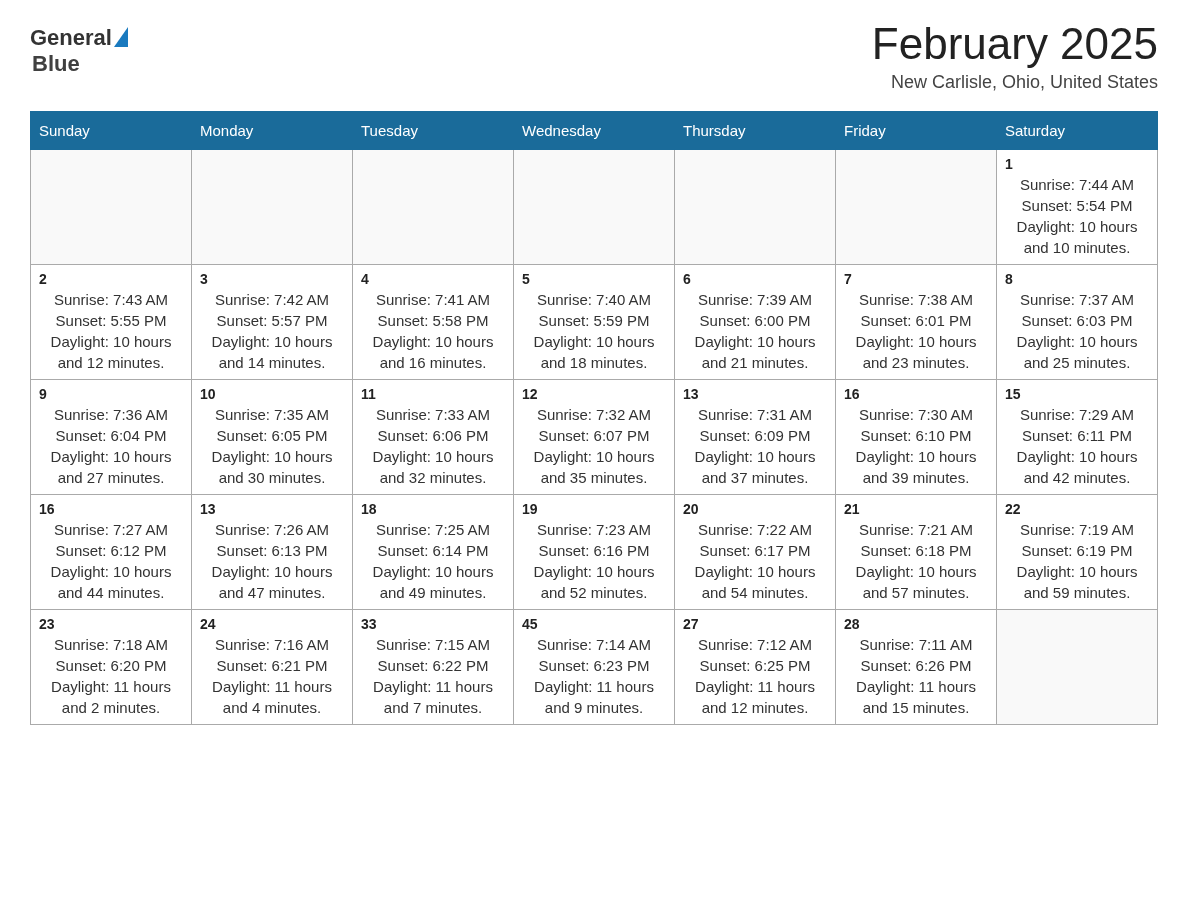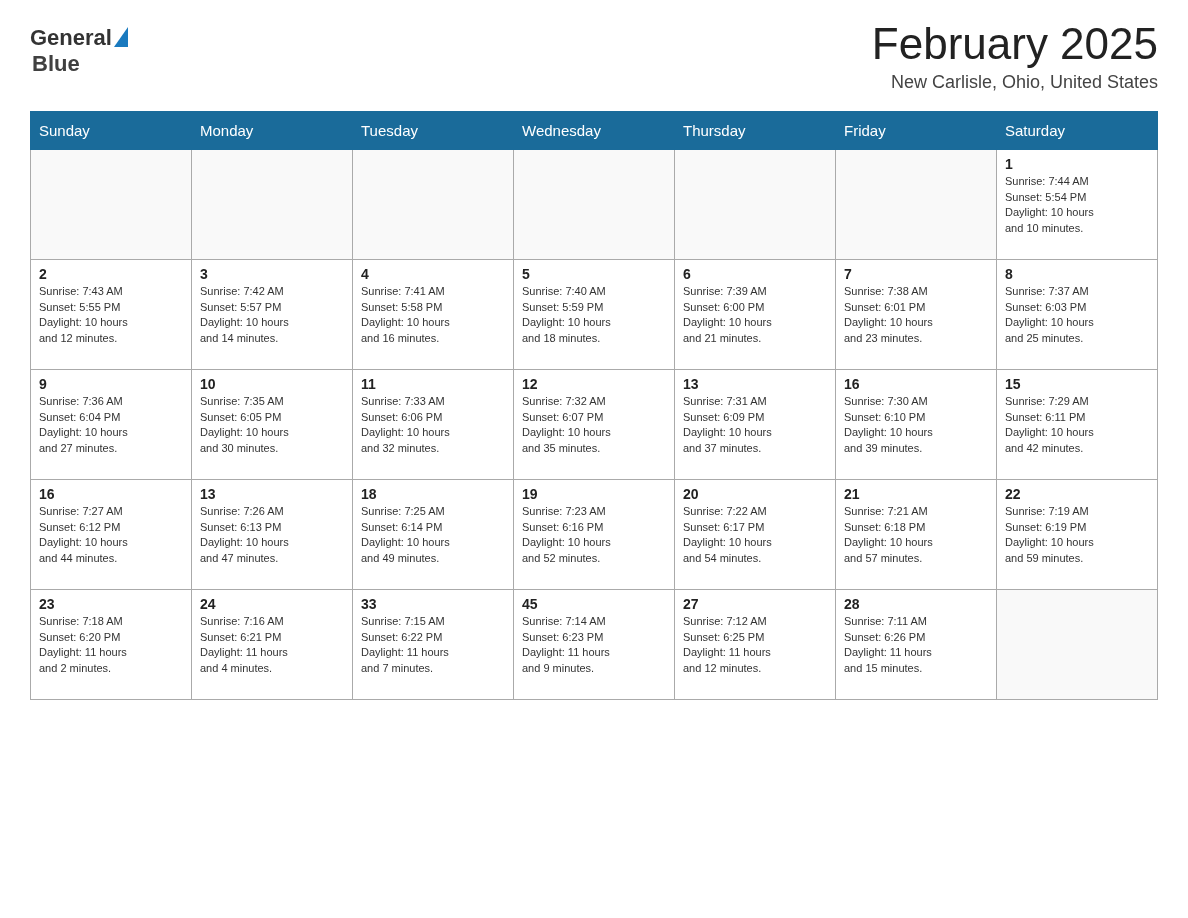--- a/index.html
+++ b/index.html
@@ -79,23 +79,24 @@
       color: #333;
     }
     .day-number {
       font-size: 14px;
       font-weight: bold;
       color: #222;
       display: block;
       margin-bottom: 2px;
     }
     .day-info {
-      font-size: 11px;
+      font-size: 15px;
       color: #333;
       line-height: 1.4;
+      text-align: center;
     }
     .empty-cell {
       background: #f9f9f9;
     }
     .logo-icon-wrap {
       display: flex;
       flex-direction: column;
       align-items: flex-start;
     }
     .logo-row1 {

